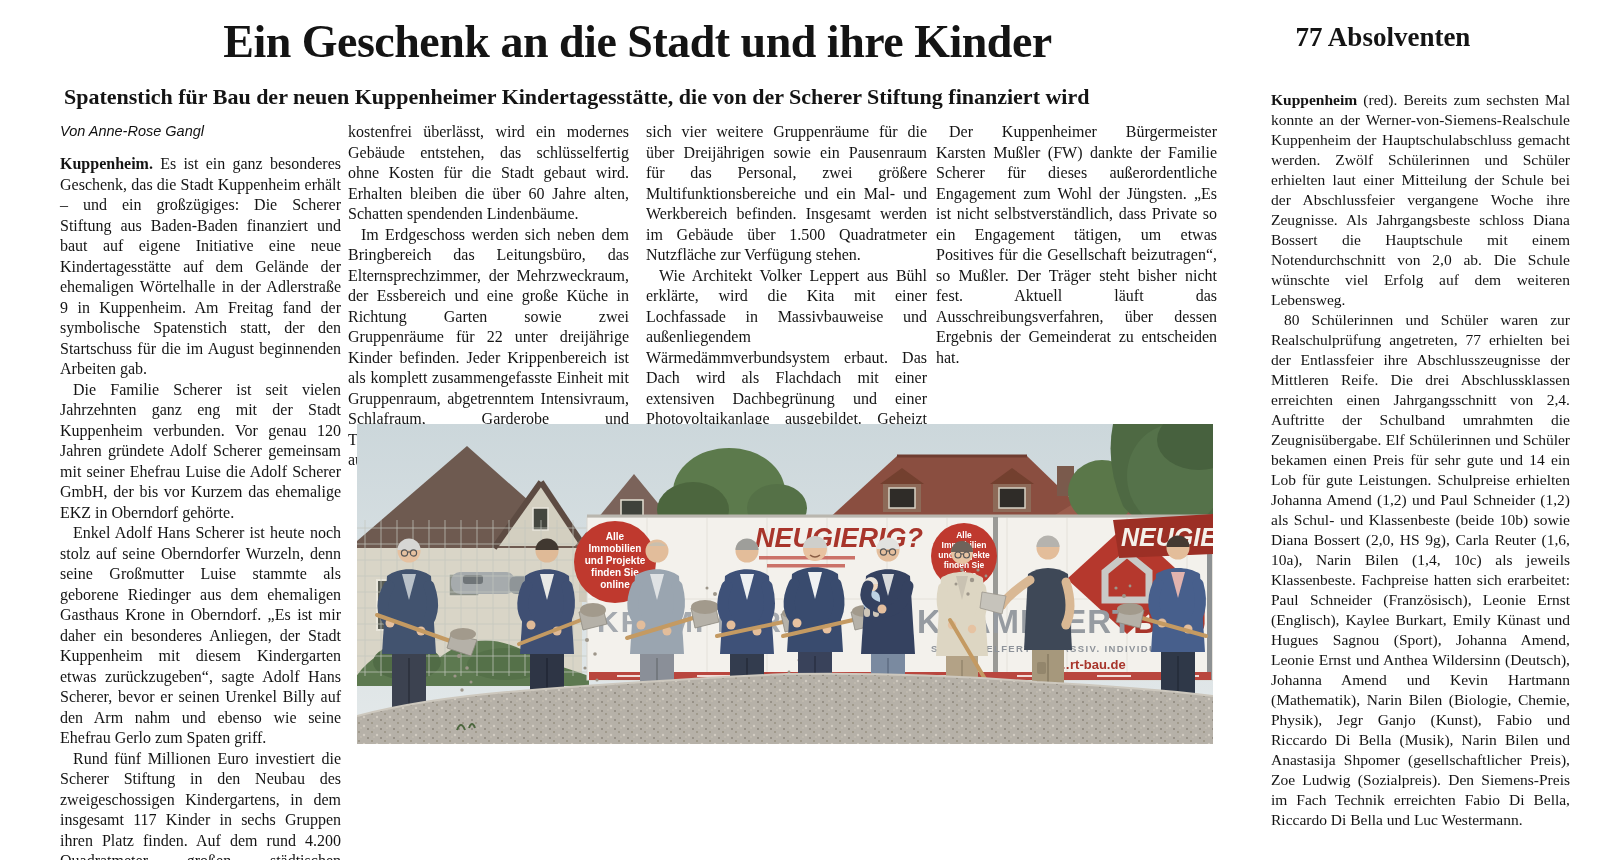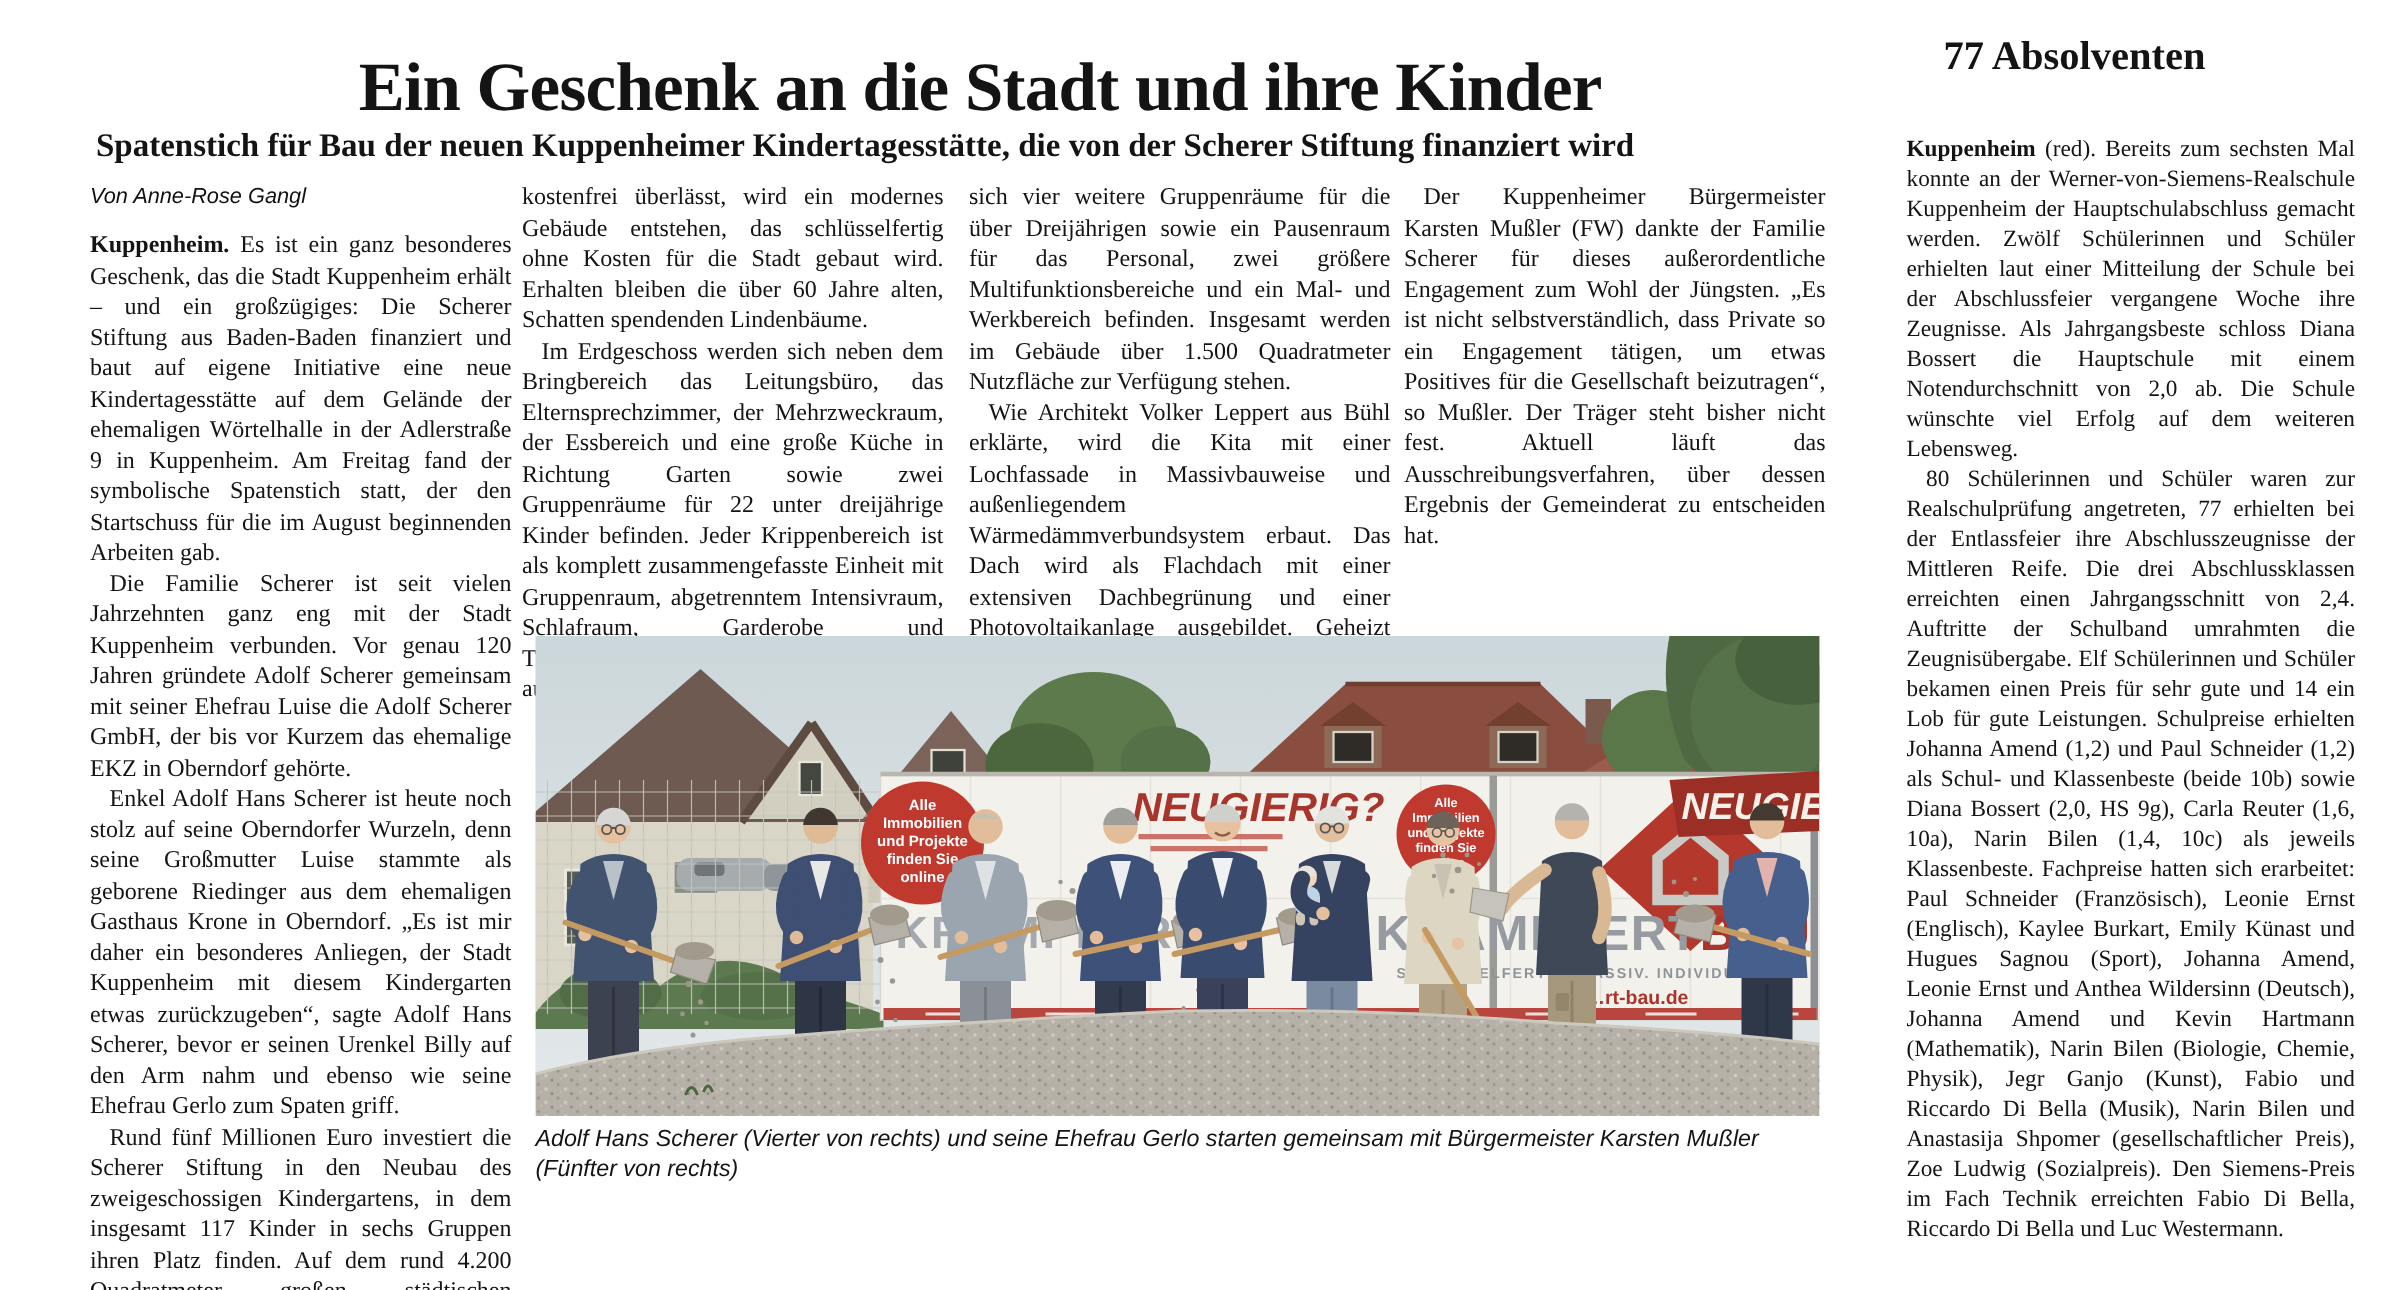--- a/index.html
+++ b/index.html
@@ -1,18 +1,18 @@
 <!DOCTYPE html>
 <html lang="de"><head>
 <meta charset="utf-8">
 <style>
   html,body{margin:0;padding:0;background:#ffffff;}
   .page{position:relative;width:1600px;height:860px;background:#ffffff;overflow:hidden;
         font-family:"Liberation Serif","DejaVu Serif",serif;color:#141414;}
-  #headline{position:absolute;left:60px;top:16px;width:1155px;margin:16px;text-align:center;
+  #headline{position:absolute;left:60px;top:16px;width:1155px;margin:0;text-align:center;
         font-size:46px;line-height:52px;font-weight:bold;letter-spacing:-0.5px;}
   #subheadline{position:absolute;left:64px;top:84px;width:1152px;margin:0;
         font-size:22px;line-height:26px;font-weight:bold;}
   .col{position:absolute;top:122px;width:281px;font-size:16px;line-height:20.5px;}
   #col1{left:60px;} #col2{left:348px;} #col3{left:646px;} #col4{left:936px;}
   .byline{font-family:"Liberation Sans","DejaVu Sans",sans-serif;font-style:italic;
         font-size:14.5px;line-height:18px;margin-bottom:14px;color:#111;}
   p{margin:0;text-align:justify;hyphens:auto;-webkit-hyphens:auto;}
   p.ind{text-indent:13px;}
   b.lead{font-weight:bold;}
@@ -416,21 +416,20 @@
       <g>
         <path d="M0,320 L0,292 Q60,276 150,268 Q300,256 430,250 Q560,248 680,258 Q790,264 856,272 L856,320 Z" fill="#b6b1a8"></path>
         <path d="M0,320 L0,292 Q60,276 150,268 Q300,256 430,250 Q560,248 680,258 Q790,264 856,272 L856,320 Z" fill="url(#grav)" opacity="0.85"></path>
         <path d="M0,292 Q60,276 150,268 Q300,256 430,250 Q560,248 680,258 Q790,264 856,272" fill="none" stroke="#cdc8be" stroke-width="2"></path>
         <path d="M100,306 q4,-10 8,0 M112,304 q3,-8 6,0" stroke="#4c663e" stroke-width="2" fill="none"></path>
       </g>
     </svg>
   </div>
 
   <div id="caption">
-    <div>Adolf Hans Scherer (Vierter von rechts) und seine Ehefrau Gerlo starten gemeinsam mit Bürgermeister Karsten Mußler (Fünfter von rechts)</div>
   </div>
 
   <div id="side-title">
     <div>77 Absolventen</div>
   </div>
   <div id="side-body">
     <p><b class="lead">Kuppenheim</b> <span>(red). Bereits zum sechsten Mal konnte an der Werner-von-Siemens-Realschule Kuppenheim der Hauptschulabschluss gemacht werden. Zwölf Schülerinnen und Schüler erhielten laut einer Mitteilung der Schule bei der Abschlussfeier vergangene Woche ihre Zeugnisse. Als Jahrgangsbeste schloss Diana Bossert die Hauptschule mit einem Notendurchschnitt von 2,0 ab. Die Schule wünschte viel Erfolg auf dem weiteren Lebensweg.</span></p>
     <p class="ind">80 Schülerinnen und Schüler waren zur Realschulprüfung angetreten, 77 erhielten bei der Entlassfeier ihre Abschlusszeugnisse der Mittleren Reife. Die drei Abschlussklassen erreichten einen Jahrgangsschnitt von 2,4. Auftritte der Schulband umrahmten die Zeugnisübergabe. Elf Schülerinnen und Schüler bekamen einen Preis für sehr gute und 14 ein Lob für gute Leistungen. Schulpreise erhielten Johanna Amend (1,2) und Paul Schneider (1,2) als Schul- und Klassenbeste (beide 10b) sowie Diana Bossert (2,0, HS 9g), Carla Reuter (1,6, 10a), Narin Bilen (1,4, 10c) als jeweils Klassenbeste. Fachpreise hatten sich erarbeitet: Paul Schneider (Französisch), Leonie Ernst (Englisch), Kaylee Burkart, Emily Künast und Hugues Sagnou (Sport), Johanna Amend, Leonie Ernst und Anthea Wildersinn (Deutsch), Johanna Amend und Kevin Hartmann (Mathematik), Narin Bilen (Biologie, Chemie, Physik), Jegr Ganjo (Kunst), Fabio und Riccardo Di Bella (Musik), Narin Bilen und Anastasija Shpomer (gesellschaftlicher Preis), Zoe Ludwig (Sozialpreis). Den Siemens-Preis im Fach Technik erreichten Fabio Di Bella, Riccardo Di Bella und Luc Westermann.</p>
   </div>
 

